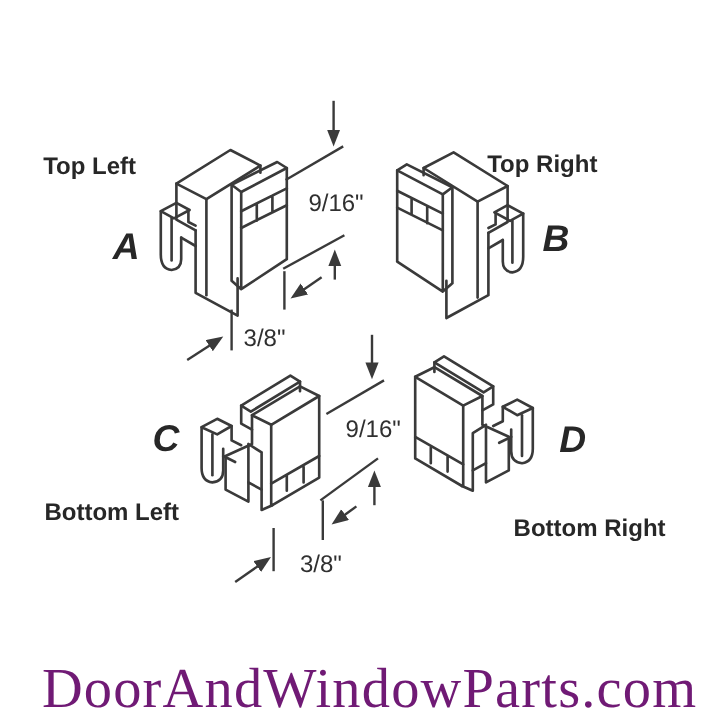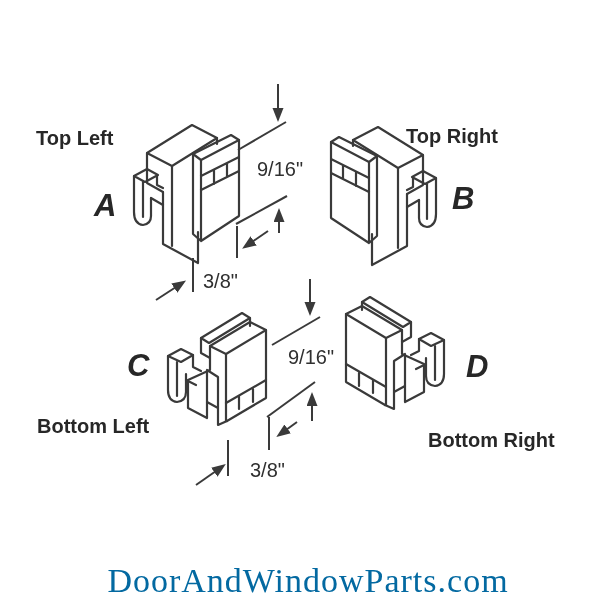--- a/index.html
+++ b/index.html
@@ -22,22 +22,22 @@
   .dim-label{
     font-family:"Liberation Sans",sans-serif;
     font-size:20px;font-weight:400;fill:#303030;
   }
   .edge{fill:none;stroke:#3a3a3a;stroke-width:2.2;stroke-linecap:round;stroke-linejoin:round;}
   .dimline{fill:none;stroke:#3a3a3a;stroke-width:2;stroke-linecap:butt;}
   .watermark{
     position:absolute;left:16px;right:0;bottom:2px;
     text-align:center;
     font-family:"Liberation Serif",serif;
-    font-size:34px;line-height:1;
-    color:#0369a1;
+    font-size:47px;line-height:1;
+    color:#701a75;
     letter-spacing:1px;
     white-space:nowrap;
   }
 </style>
 </head>
 <body>
 
 <div class="canvas">
 
   <svg width="600" height="600" viewBox="0 0 600 600">

